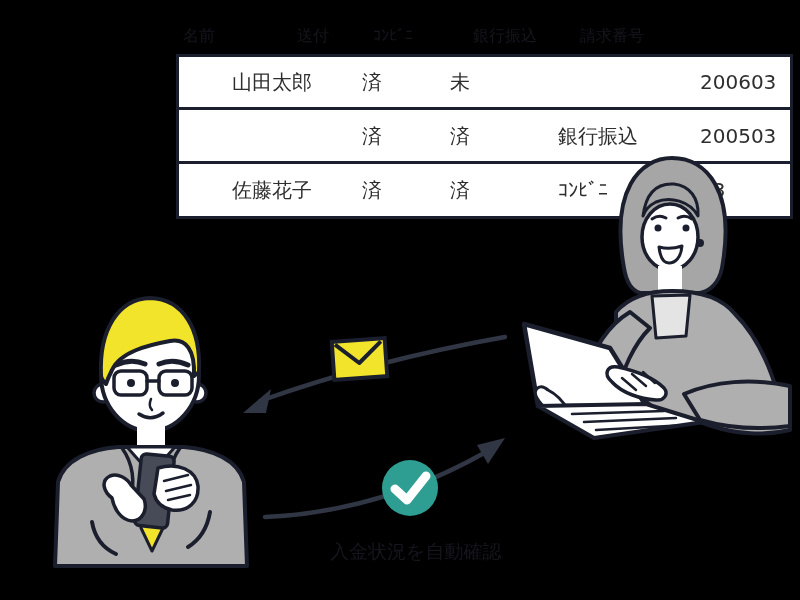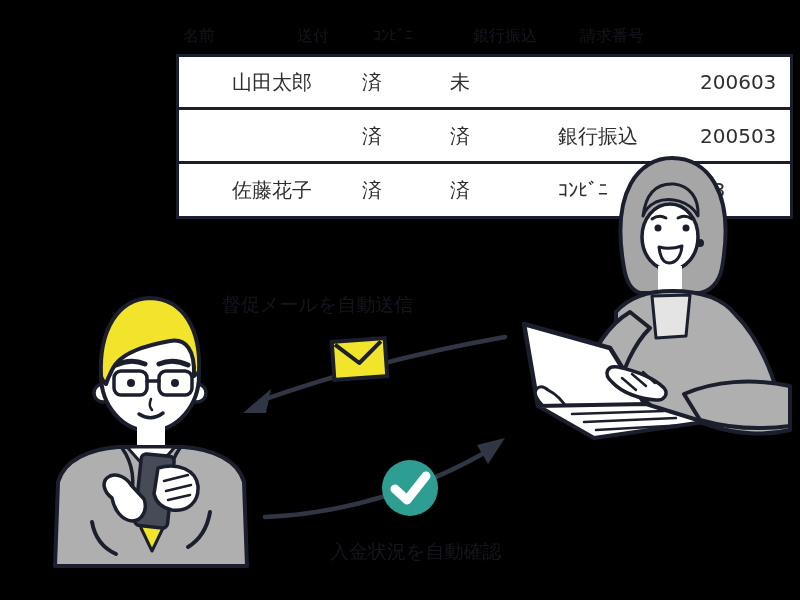--- a/index.html
+++ b/index.html
@@ -58,21 +58,20 @@
     <span class="c-number">200503</span>
   </div>
   <div class="tbl-row r2">
     <span class="c-name">佐藤花子</span>
     <span class="c-sent">済</span>
     <span class="c-paid">済</span>
     <span class="c-method">ｺﾝﾋﾞﾆ</span>
     <span class="c-number">03</span>
   </div>
 
-  <div class="flow-label fl-top">督促メールを自動送信</div>
   <div class="flow-label fl-bottom">入金状況を自動確認</div>
 
   <svg class="art" width="800" height="600" viewBox="0 0 800 600">
 
     <g>
       <path d="M505,337 Q375,360 260,401" fill="none" stroke="var(--arrow)" stroke-width="4.5" stroke-linecap="round"></path>
       <polygon points="243,413 271,389 266,413" fill="var(--arrow)"></polygon>
     </g>
 
     <g>

